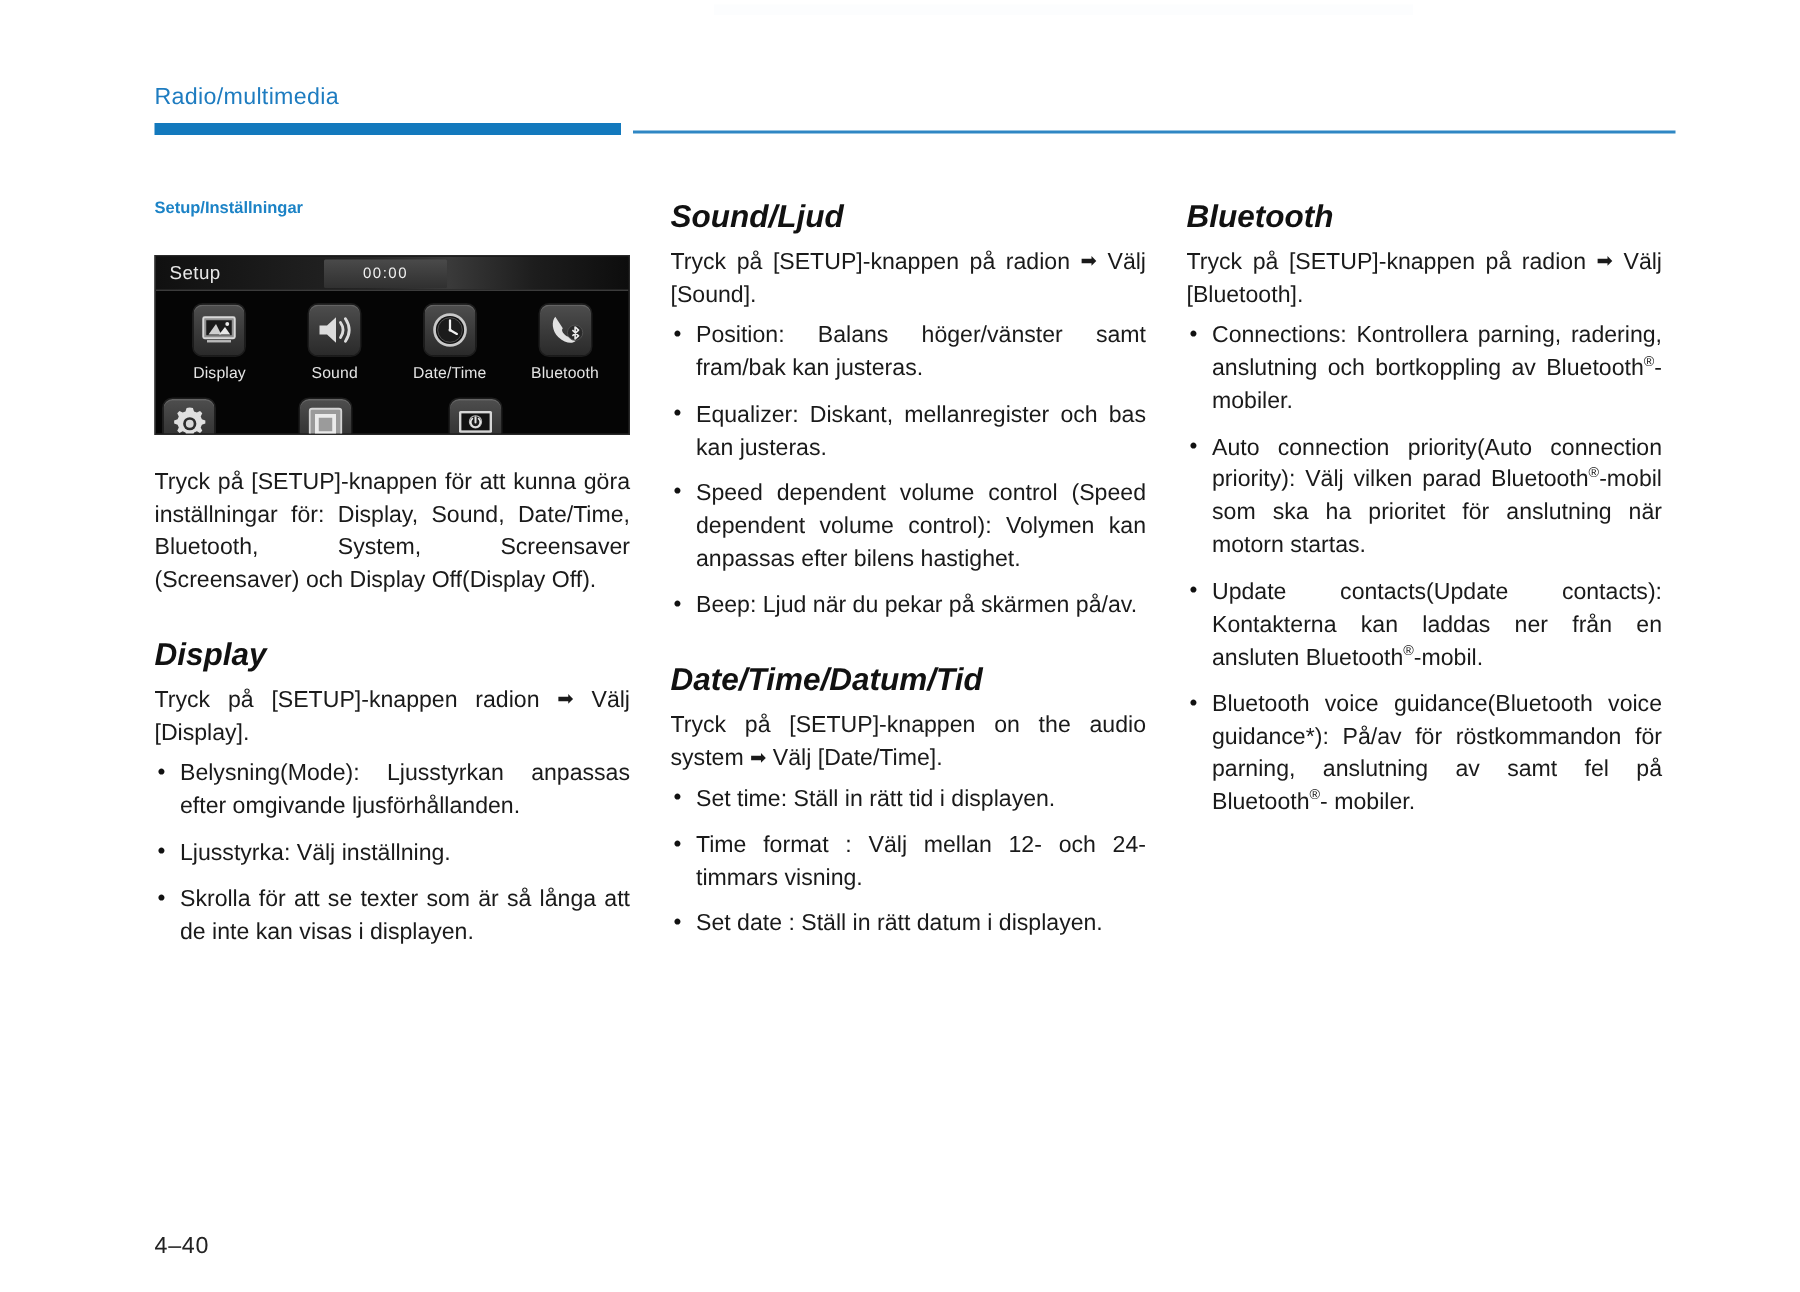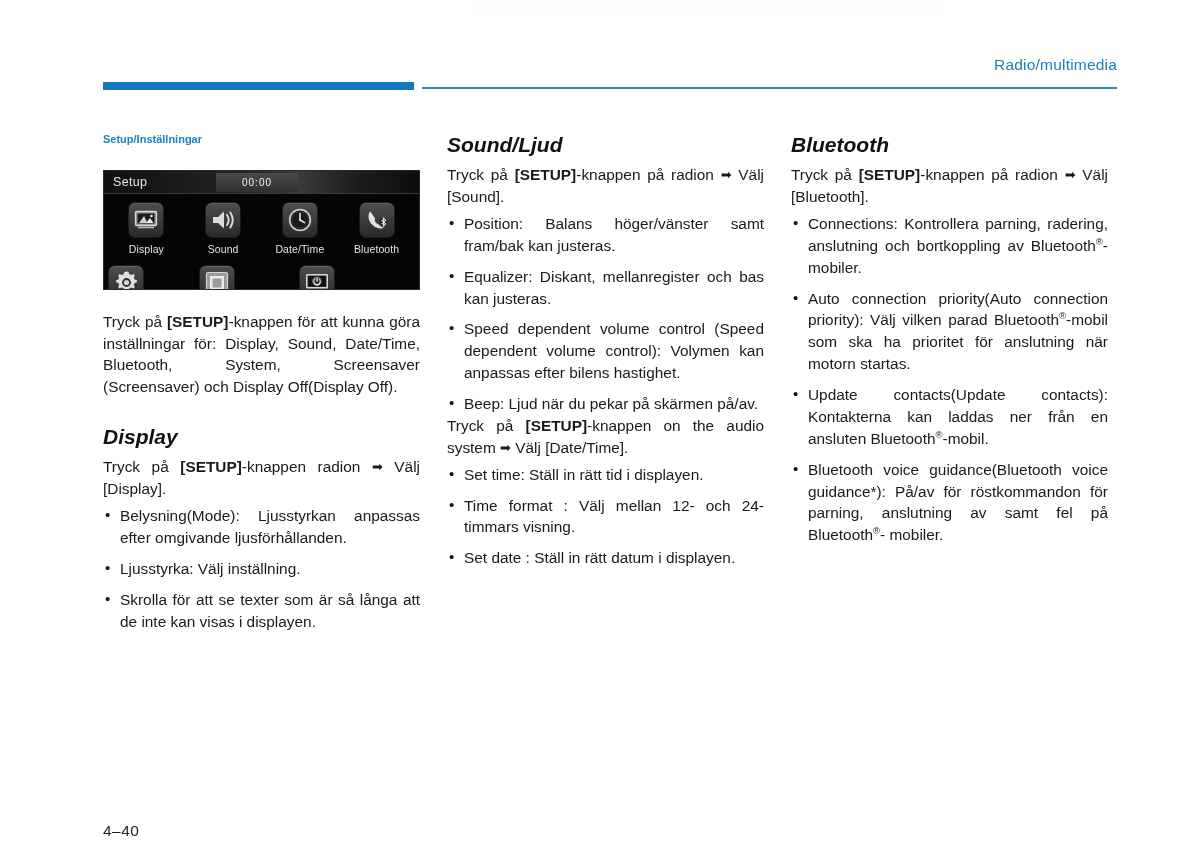--- a/index.html
+++ b/index.html
@@ -21,21 +21,20 @@
     left: 476px; top: 3px;
     width: 466px; height: 7px;
     background: #fcfdfe;
   }
 
   
   .page-header {
     position: absolute;
     left: 103px; top: 57px;
     width: 1014px;
-    text-align: right;
   }
   .header-title {
     font-size: 15.5px;
     color: #1e7cc0;
     letter-spacing: 0.2px;
     line-height: 1;
     padding-bottom: 9px;
     font-family: "Liberation Sans", sans-serif;
   }
   .header-rule-wrap {
@@ -86,21 +85,21 @@
   h3.subhead.spaced { margin-top: 27px; }
 
   
   p.body {
     margin: 0 0 4px 0;
     font-size: 15.4px;
     line-height: 1.42;
     text-align: justify;
     text-justify: inter-word;
   }
-  b { font-weight: bold; }
+  b { font-weight: normal; }
 
   
   ul.bullets {
     margin: 5px 0 0 0;
     padding: 0;
     list-style: none;
   }
   ul.bullets li {
     position: relative;
     padding-left: 17px;
@@ -336,20 +335,21 @@
 
     <h3 class="subhead">Sound/Ljud</h3>
     <p class="body"><span>Tryck på </span><b>[SETUP]</b><span>-knappen på radion </span><span class="arrow">➡</span><span> Välj [Sound].</span></p>
     <ul class="bullets">
       <li>Position: Balans höger/vänster samt fram/bak kan justeras.</li>
       <li>Equalizer: Diskant, mellanregister och bas kan justeras.</li>
       <li>Speed dependent volume control (Speed dependent volume control): Volymen kan anpassas efter bilens hastighet.</li>
       <li>Beep: Ljud när du pekar på skärmen på/av.</li>
     </ul>
 
+    <h3 class="subhead spaced">Date/Time/Datum/Tid</h3>
     <p class="body"><span>Tryck på </span><b>[SETUP]</b><span>-knappen on the audio system </span><span class="arrow">➡</span><span> Välj [Date/Time].</span></p>
     <ul class="bullets">
       <li>Set time: Ställ in rätt tid i displayen.</li>
       <li>Time format : Välj mellan 12- och 24-timmars visning.</li>
       <li>Set date : Ställ in rätt datum i displayen.</li>
     </ul>
   </div>
 
   <div class="col right">
 

